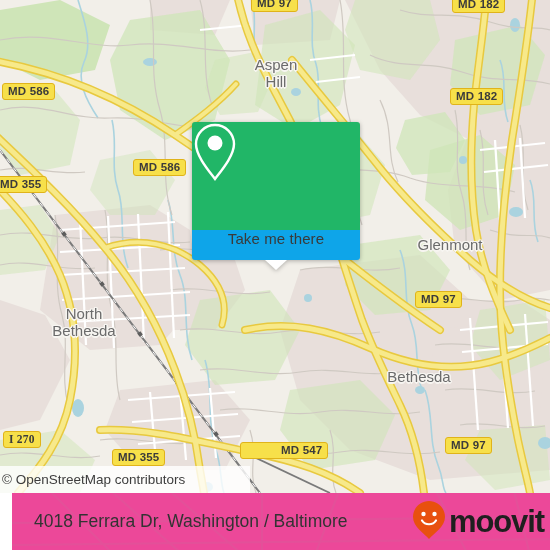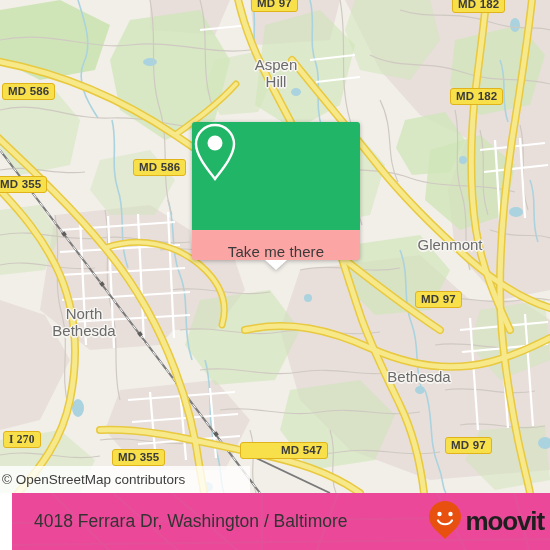--- a/index.html
+++ b/index.html
@@ -48,24 +48,24 @@
     filter:drop-shadow(0 1px 2px rgba(0,0,0,.28));
   }
   #popup-green{
     background:#21b667;
     height:108px;
     border-radius:3px 3px 0 0;
     display:flex;align-items:center;justify-content:center;
     cursor:pointer;
   }
   #popup-white{
-    background:#fca5a5;
+    background:#0ea5e9;
     height:30px;
     border-radius:0 0 3px 3px;
-    display:flex;align-items:flex-end;justify-content:center;
+    display:flex;align-items:flex-start;justify-content:center;
     cursor:pointer;
   }
   #popup-label{
     color:#3a3a3a;
     font-size:15px;
     letter-spacing:.1px;
   }
   #popup-tail{
     position:absolute;
     left:50%;margin-left:-11px;
@@ -101,21 +101,21 @@
     margin-left:22px;
     font-size:17.5px;
     color:#333333;
     white-space:nowrap;
   }
   #brand{
     position:absolute;right:18px;top:50%;transform:translateY(-50%);
     display:flex;align-items:center;gap:3px;
   }
   #brand-text{
-    font-size:26px;
+    font-size:31px;
     font-weight:bold;
     color:#1f1f1f;
     letter-spacing:-1.1px;
     line-height:31px;
   }
 </style>
 </head>
 <body>
 
 <div id="app">

